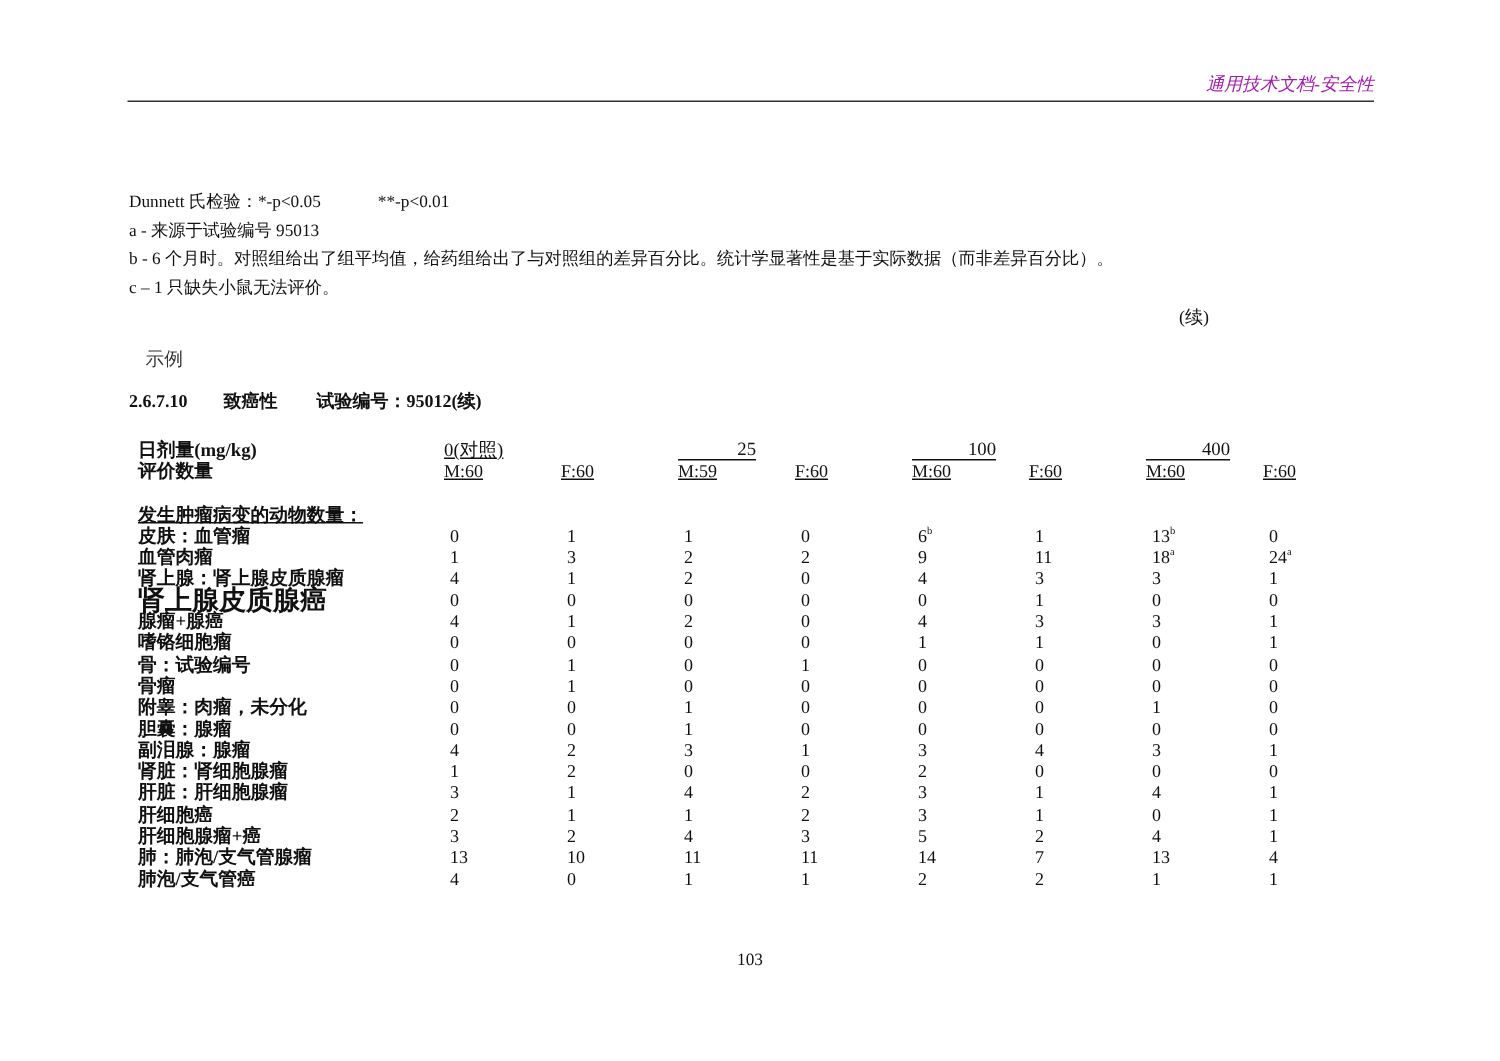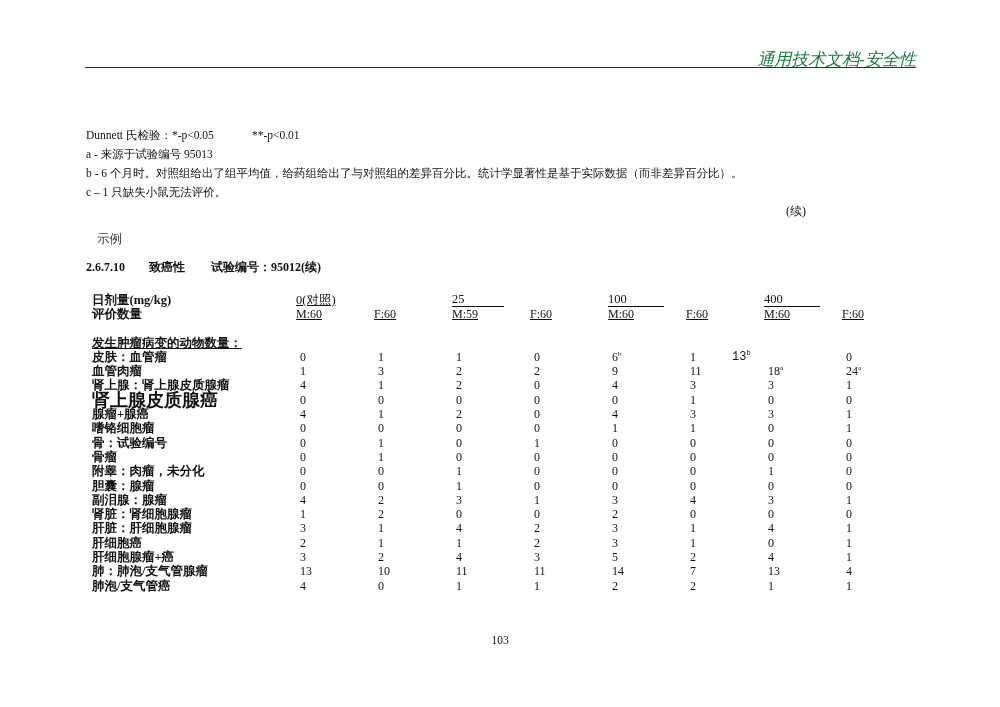--- a/index.html
+++ b/index.html
@@ -3,41 +3,41 @@
   <meta charset="utf-8">
   <style>
     html, body { margin: 0; padding: 0; background: #ffffff; }
     body {
       width: 1000px; height: 707px; position: relative; overflow: hidden;
       font-family: "Liberation Serif", "DejaVu Serif", serif;
       color: #111;
     }
     .header-title {
       position: absolute; right: 84px; top: 48px;
-      font-size: 17px; font-style: italic; color: #15803d;
+      font-size: 12px; font-style: italic; color: #a21caf;
     }
     .header-rule {
       position: absolute; left: 85px; right: 84px; top: 67px;
       height: 1px; background: #333;
     }
     .note { position: absolute; left: 86px; font-size: 11.5px; line-height: 14px; white-space: nowrap; }
     .note .gap { display: inline-block; width: 38px; }
     .cont-right { position: absolute; left: 786px; top: 203px; font-size: 12px; }
     .example { position: absolute; left: 86px; top: 231px; font-size: 12.5px; color: #333; margin-left: 11px; }
     .section-title { position: absolute; left: 86px; top: 259px; font-size: 12px; font-weight: bold; }
     .section-title .gap { display: inline-block; width: 24px; }
     .section-title .gap2 { display: inline-block; width: 26px; }
 
     .tbl { position: absolute; left: 92px; top: 293px; font-size: 12px; }
     .row { position: relative; height: 14.3px; line-height: 14.3px; white-space: nowrap; }
     .row .lbl { position: absolute; left: 0; }
     .row .c { position: absolute; }
     .bold { font-weight: bold; }
     .u { text-decoration: underline; }
-    .dose-line { position: absolute; border-bottom: 1px solid #111; height: 13px; line-height: 13px; }
+    .dose-line { position: absolute; border-bottom: 1px solid #111; text-align: right; height: 13px; line-height: 13px; }
     sup { font-size: 7px; vertical-align: 5px; line-height: 0; }
     .page-num { position: absolute; left: 0; width: 1000px; text-align: center; top: 634px; font-size: 11.5px; }
   </style>
 </head>
 <body>
 
 <div class="header-title">通用技术文档-安全性</div>
 <div class="header-rule"></div>
 
 <div class="note" style="top:128px;">
@@ -81,21 +81,21 @@
   </div>
   <div id="data-rows">
       <div class="row">
         <span class="lbl bold" style="font-size: 12.5px;">皮肤：血管瘤</span>
         <span class="c" style="left: 208px;"><span>0</span></span>
         <span class="c" style="left: 286px;"><span>1</span></span>
         <span class="c" style="left: 364px;"><span>1</span></span>
         <span class="c" style="left: 442px;"><span>0</span></span>
         <span class="c" style="left: 520px;"><span>6</span><sup>b</sup></span>
         <span class="c" style="left: 598px;"><span>1</span></span>
-        <span class="c" style="left: 640px; font-family: Liberation Mono, monospace;"><span>13</span><sup>b</sup></span>
+        <span class="c" style="left: 676px;"><span>13</span><sup>b</sup></span>
         <span class="c" style="left: 754px;"><span>0</span></span>
       </div>
       <div class="row">
         <span class="lbl bold" style="font-size: 12.5px;">血管肉瘤</span>
         <span class="c" style="left: 208px;"><span>1</span></span>
         <span class="c" style="left: 286px;"><span>3</span></span>
         <span class="c" style="left: 364px;"><span>2</span></span>
         <span class="c" style="left: 442px;"><span>2</span></span>
         <span class="c" style="left: 520px;"><span>9</span></span>
         <span class="c" style="left: 598px;"><span>11</span></span>

